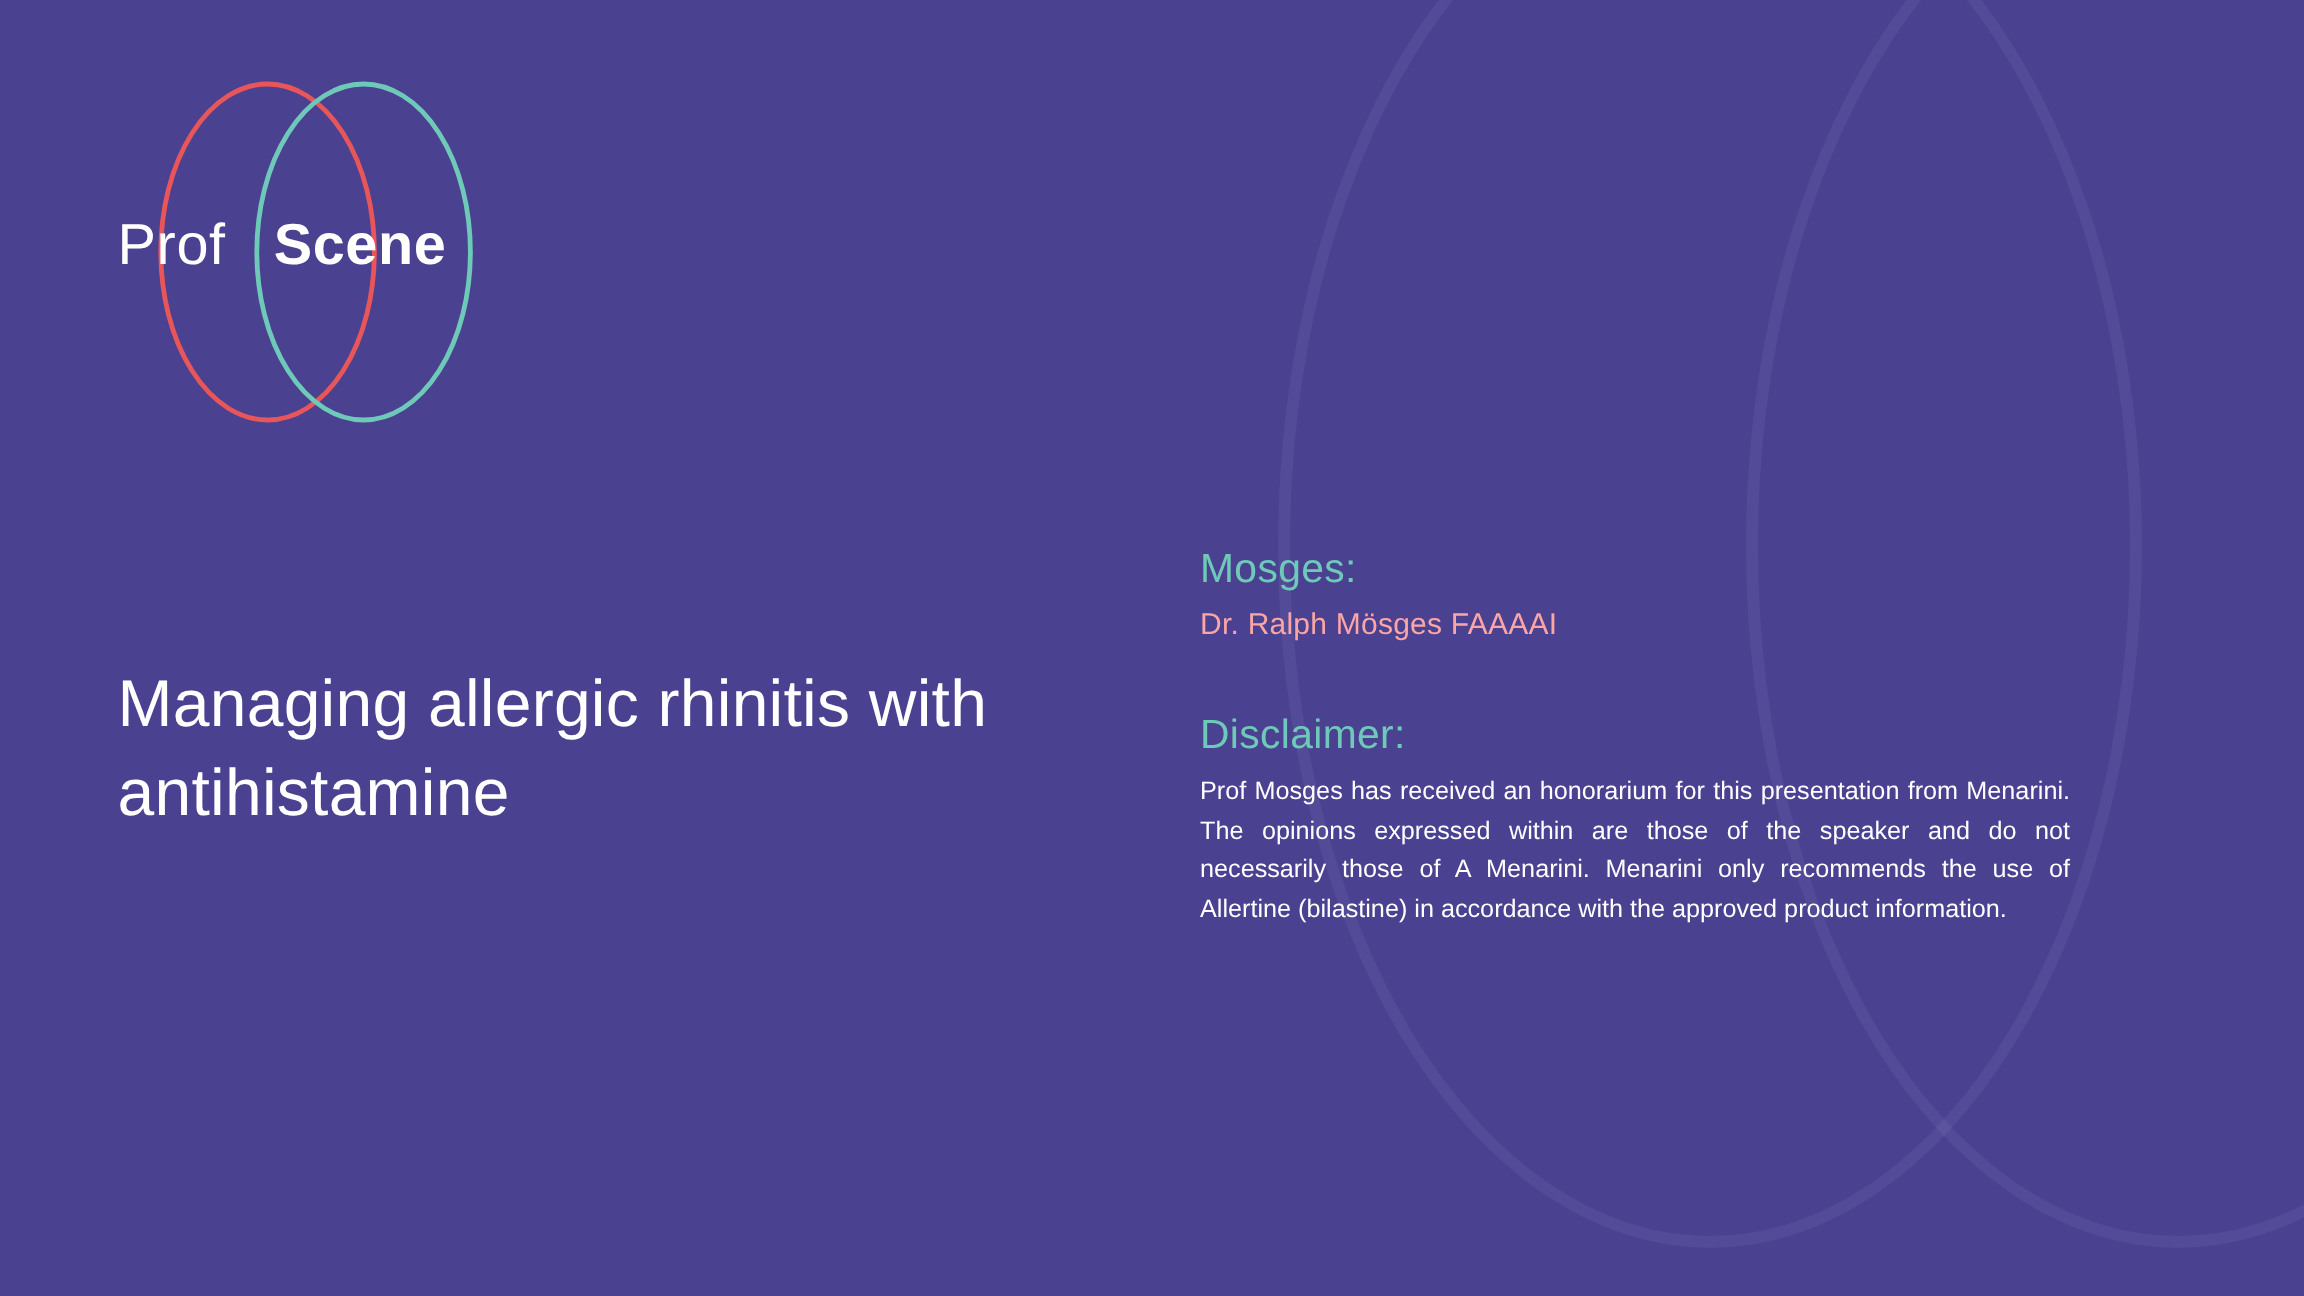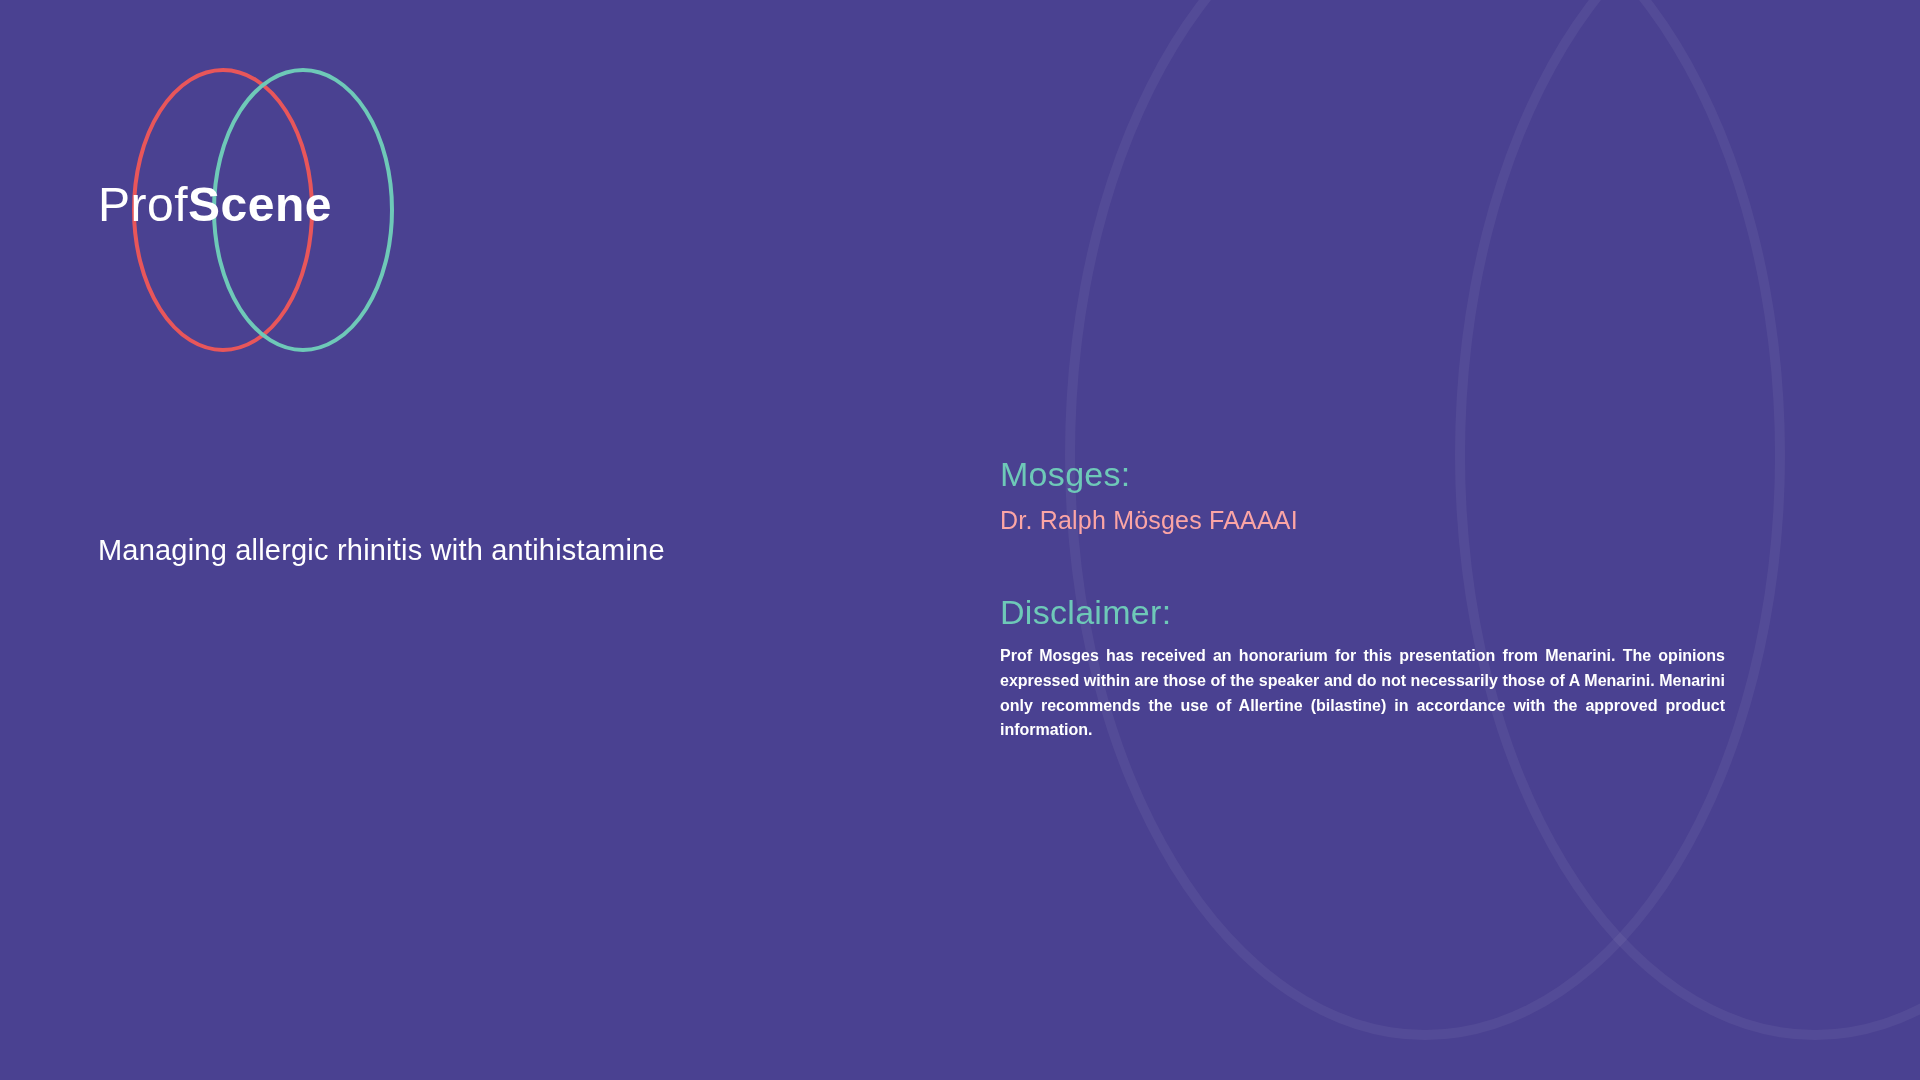--- a/index.html
+++ b/index.html
@@ -54,30 +54,30 @@
     left: 0px;
     top: 117px;
     width: 340px;
     text-align: left;
     color: #ffffff;
     font-size: 48px;
     letter-spacing: 0.5px;
     white-space: nowrap;
   }
   .logo-wordmark .thin { font-weight: 300; }
-  .logo-wordmark .bold { font-weight: 700; }
+  .logo-wordmark .bold { font-weight: 700; margin-left: 40px; }
 
   
   .title {
     position: absolute;
     left: 98px;
     top: 512px;
     width: 740px;
     color: #ffffff;
-    font-size: 29px;
+    font-size: 55px;
     font-weight: 400;
     line-height: 1.35;
     letter-spacing: 0.2px;
   }
 
   
   .right-col {
     position: absolute;
     left: 1000px;
     top: 455px;
@@ -95,27 +95,27 @@
     font-size: 25px;
     font-weight: 400;
     color: #fca5a5;
     margin: 0;
     letter-spacing: 0.2px;
   }
   .disclaimer-block {
     margin-top: 58px;
   }
   .disclaimer-text {
-    font-size: 16px;
+    font-size: 21px;
     line-height: 1.55;
     color: #ffffff;
     text-align: justify;
     margin: 0;
     width: 725px;
-    font-weight: 700;
+    font-weight: 400;
   }
 
   
   .bottom-edge {
     position: absolute;
     left: 0; right: 0; bottom: 0;
     height: 4px;
     background: #4a4191;
   }
 </style>

